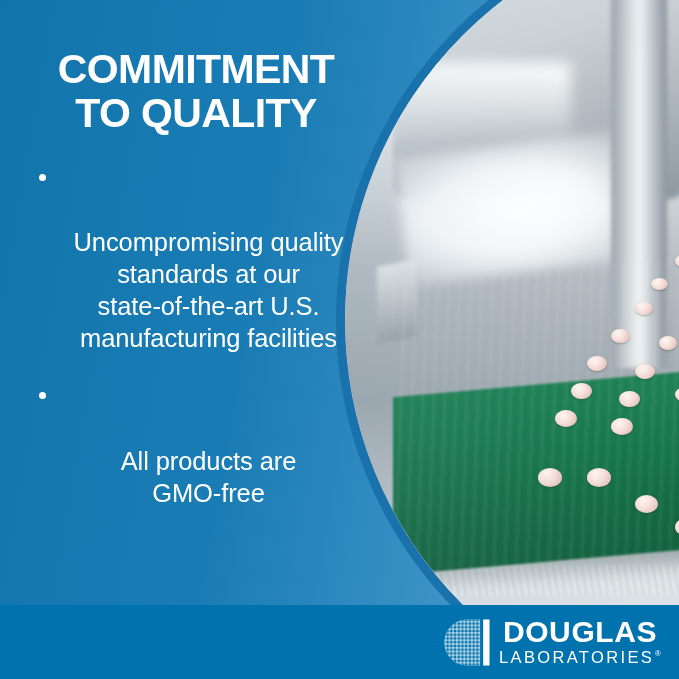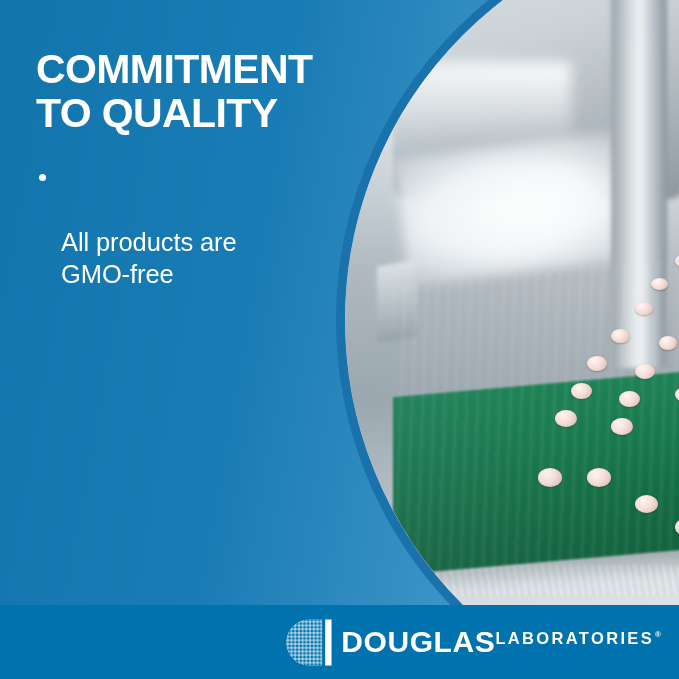--- a/index.html
+++ b/index.html
@@ -10,20 +10,21 @@
   }
   * { box-sizing: border-box; }
 
   .banner {
     position: relative;
     width: 679px;
     height: 679px;
     overflow: hidden;
     font-family: "Liberation Sans", sans-serif;
     background: linear-gradient(100deg, #1175ac 0%, #1a7cb4 38%, #3f95c8 72%, #5aa6d4 100%);
+    text-align: center;
   }
 
   
   .photo-circle {
     position: absolute;
     left: 336px;
     top: -92px;
     width: 824px;
     height: 824px;
     border-radius: 50%;
@@ -259,33 +260,33 @@
     z-index: 6;
   }
   .logo-mark {
     width: 49px;
     height: 49px;
     margin-right: 8px;
     flex: none;
   }
   .logo-words {
     display: flex;
-    flex-direction: row;
+    flex-direction: column;
     justify-content: center;
     color: #ffffff;
   }
   .logo-top {
     font-size: 30px;
     font-weight: bold;
     letter-spacing: 0.6px;
     line-height: 0.96;
   }
   .logo-bottom {
     font-size: 16.5px;
-    font-weight: bold;
+    font-weight: normal;
     letter-spacing: 2.35px;
     line-height: 1.05;
     margin-top: 2px;
     display: flex;
     align-items: flex-start;
   }
   .logo-reg {
     font-size: 8px;
     letter-spacing: 0;
     line-height: 1;
@@ -345,20 +346,27 @@
     </div>
   </div>
 
   <div class="bottom-band"></div>
 
   <div class="content">
     <h1 class="headline">COMMITMENT
 TO QUALITY</h1>
 
     <ul class="bullets">
+      <li class="bullet-item">
+        <span class="bullet-dot"></span>
+        <span>Uncompromising quality
+standards at our
+state-of-the-art U.S.
+manufacturing facilities</span>
+      </li>
       <li class="bullet-item">
         <span class="bullet-dot"></span>
         <span>All products are
 GMO-free</span>
       </li>
     </ul>
   </div>
 
   <div class="logo">
     <svg class="logo-mark" viewBox="0 0 100 100">

